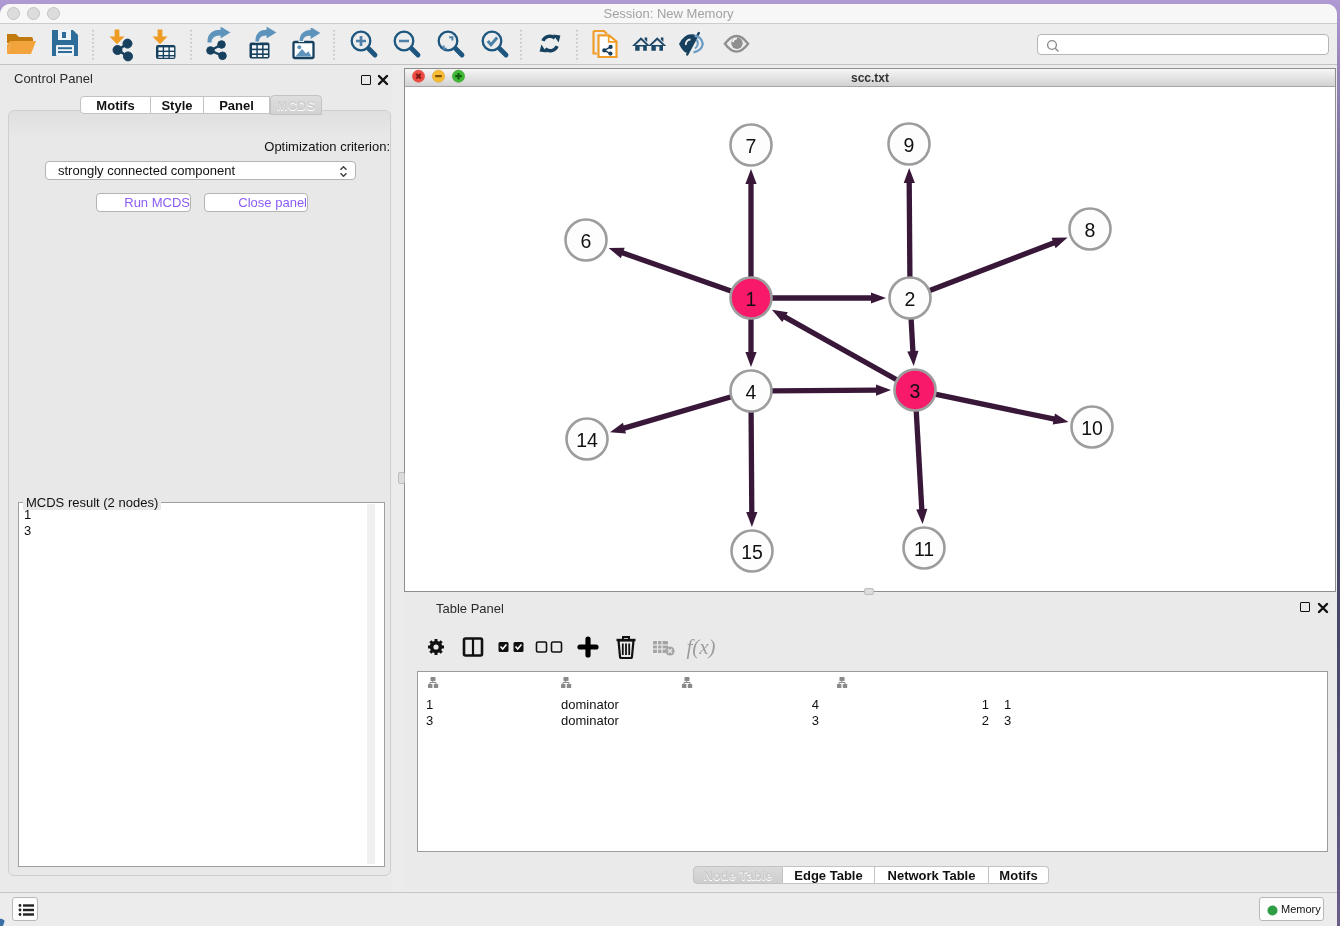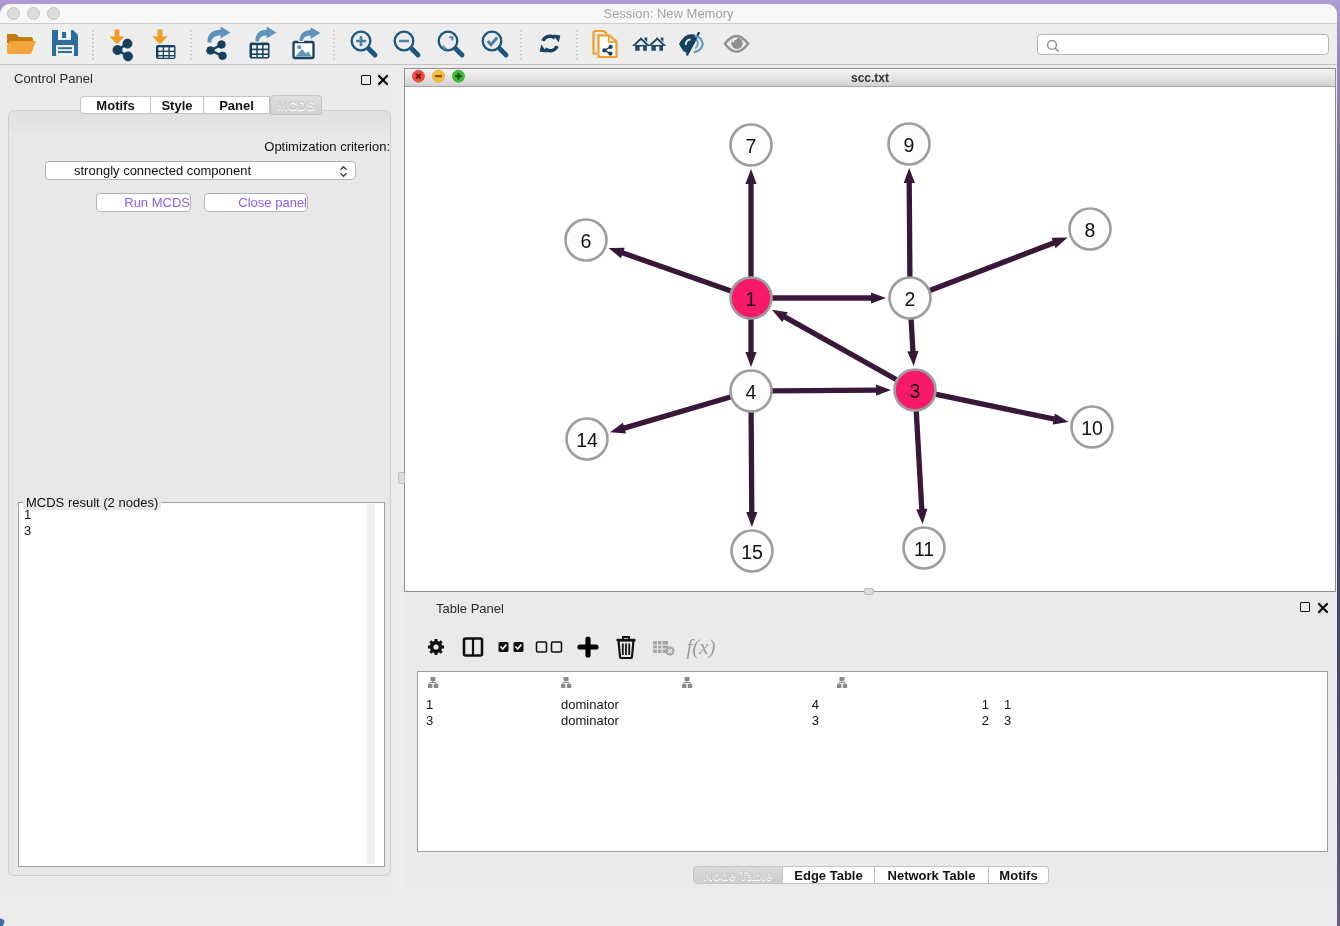--- a/index.html
+++ b/index.html
@@ -23,21 +23,21 @@
 #cpanel { position:absolute; left:0; top:61px; width:392px; height:832px; background:#eaeaea; }
 #cpanel-head { position:absolute; left:14px; top:6px; font-size:13px; color:#2b2b2b; }
 .float-sq { position:absolute; width:10px; height:10px; border:1.6px solid #111; border-radius:1px; background:transparent; }
 .tabs { position:absolute; height:18px; z-index:5; }
 .tab { position:absolute; top:0; height:18px; background:#fff; border:1px solid #c3c3c3;
   font-size:13px; font-weight:700; color:#111; text-align:center; line-height:17px; }
 #cbox { position:absolute; left:8px; top:45px; width:383px; height:766px;
   background:linear-gradient(180deg,#e0e0e0 0px,#e3e3e3 12px,#e8e8e8 26px,#e8e8e8 100%); border:1px solid #cfcfcf; border-radius:6px; }
 #opt-label { position:absolute; left:0; top:28px; width:100%; text-align:right; font-size:13px; color:#111; }
 #opt-select { position:absolute; left:36px; top:50px; width:311px; height:19px; background:#fff;
-  border:1px solid #b3b3b3; border-radius:4px; font-size:13px; color:#111; line-height:17px; padding-left:28px; }
+  border:1px solid #b3b3b3; border-radius:4px; font-size:13px; color:#111; line-height:17px; padding-left:12px; }
 .btn { position:absolute; top:82px; height:19px; background:#fff; border:1px solid #b3b3b3;
   border-radius:4px; font-size:13px; color:#8b5cf6; text-align:right; line-height:17px; }
 #fieldset { position:absolute; left:9px; top:391px; width:367px; height:365px; border:1px solid #9f9f9f; background:#fff; }
 #fieldset-legend { position:absolute; left:4px; top:-8px; background:#e8e8e8; padding:0 3px; font-size:13px; color:#111; }
 #mcds-text { position:absolute; left:5px; top:4px; font-size:13px; color:#111; line-height:16px; }
 #mcds-scroll { position:absolute; right:9px; top:1px; width:8px; height:360px; background:#f0f0f0; }
 
 
 #netwin { position:absolute; left:404px; top:64px; width:932px; height:524px;
   background:#fff; border:1px solid #8e8e8e; }
@@ -443,17 +443,37 @@
       <div class="td" style="left:409px; top:41px; width:162px; text-align:right;">2</div>
       <div class="td" style="left:586px; top:41px;">3</div>
     </div>
     <div class="btabs" style="left:289px;">
       <div class="tab" style="left:0; width:90px; border-radius:4px 0 0 4px; background:linear-gradient(#dadada,#cecece); color:#cccccc; text-shadow:0 1px 0 #fff;">Node Table</div>
       <div class="tab" style="left:90px; width:92px; border-left:none;">Edge Table</div>
       <div class="tab" style="left:182px; width:114px; border-left:none;">Network Table</div>
       <div class="tab" style="left:296px; width:60px; border-left:none; border-radius:0 4px 4px 0;">Motifs</div>
     </div>
   </div>
+  <div id="statusbar">
+    <div id="listbtn">
+      <svg style="position:absolute; left:5px; top:4px;" width="16" height="16" viewBox="0 0 16 16">
+        <g fill="#222">
+          <circle cx="2" cy="3.5" r="1.4"></circle>
+            <rect x="5" y="2.3" width="11" height="2.4"></rect>
+          <circle cx="2" cy="8" r="1.4"></circle>
+            <rect x="5" y="6.8" width="11" height="2.4"></rect>
+          <circle cx="2" cy="12.5" r="1.4"></circle>
+            <rect x="5" y="11.3" width="11" height="2.4"></rect>
+        </g>
+      </svg>
+    </div>
+    <div id="membtn">
+      <svg style="position:absolute; left:7px; top:7px;" width="11" height="11" viewBox="0 0 11 11">
+          <circle cx="5.5" cy="5.5" r="5" fill="#2d9e43"></circle>
+        </svg>
+      <span style="position:absolute; left:21px; top:5px;">Memory</span>
+    </div>
+  </div>
   <div style="position:absolute; left:-2px; top:915px; width:6px; height:7px; background:#3b6ea5; border-radius:2px; transform:rotate(20deg);"></div>
 
   <div style="position:absolute; left:398px; top:468px; width:7px; height:12px; background:#dcdcdc; border:1px solid #bdbdbd; border-radius:2px;"></div>
   <div style="position:absolute; left:864px; top:584px; width:10px; height:7px; background:#dcdcdc; border:1px solid #bdbdbd; border-radius:2px;"></div>
 </div>
 
 </body></html>

